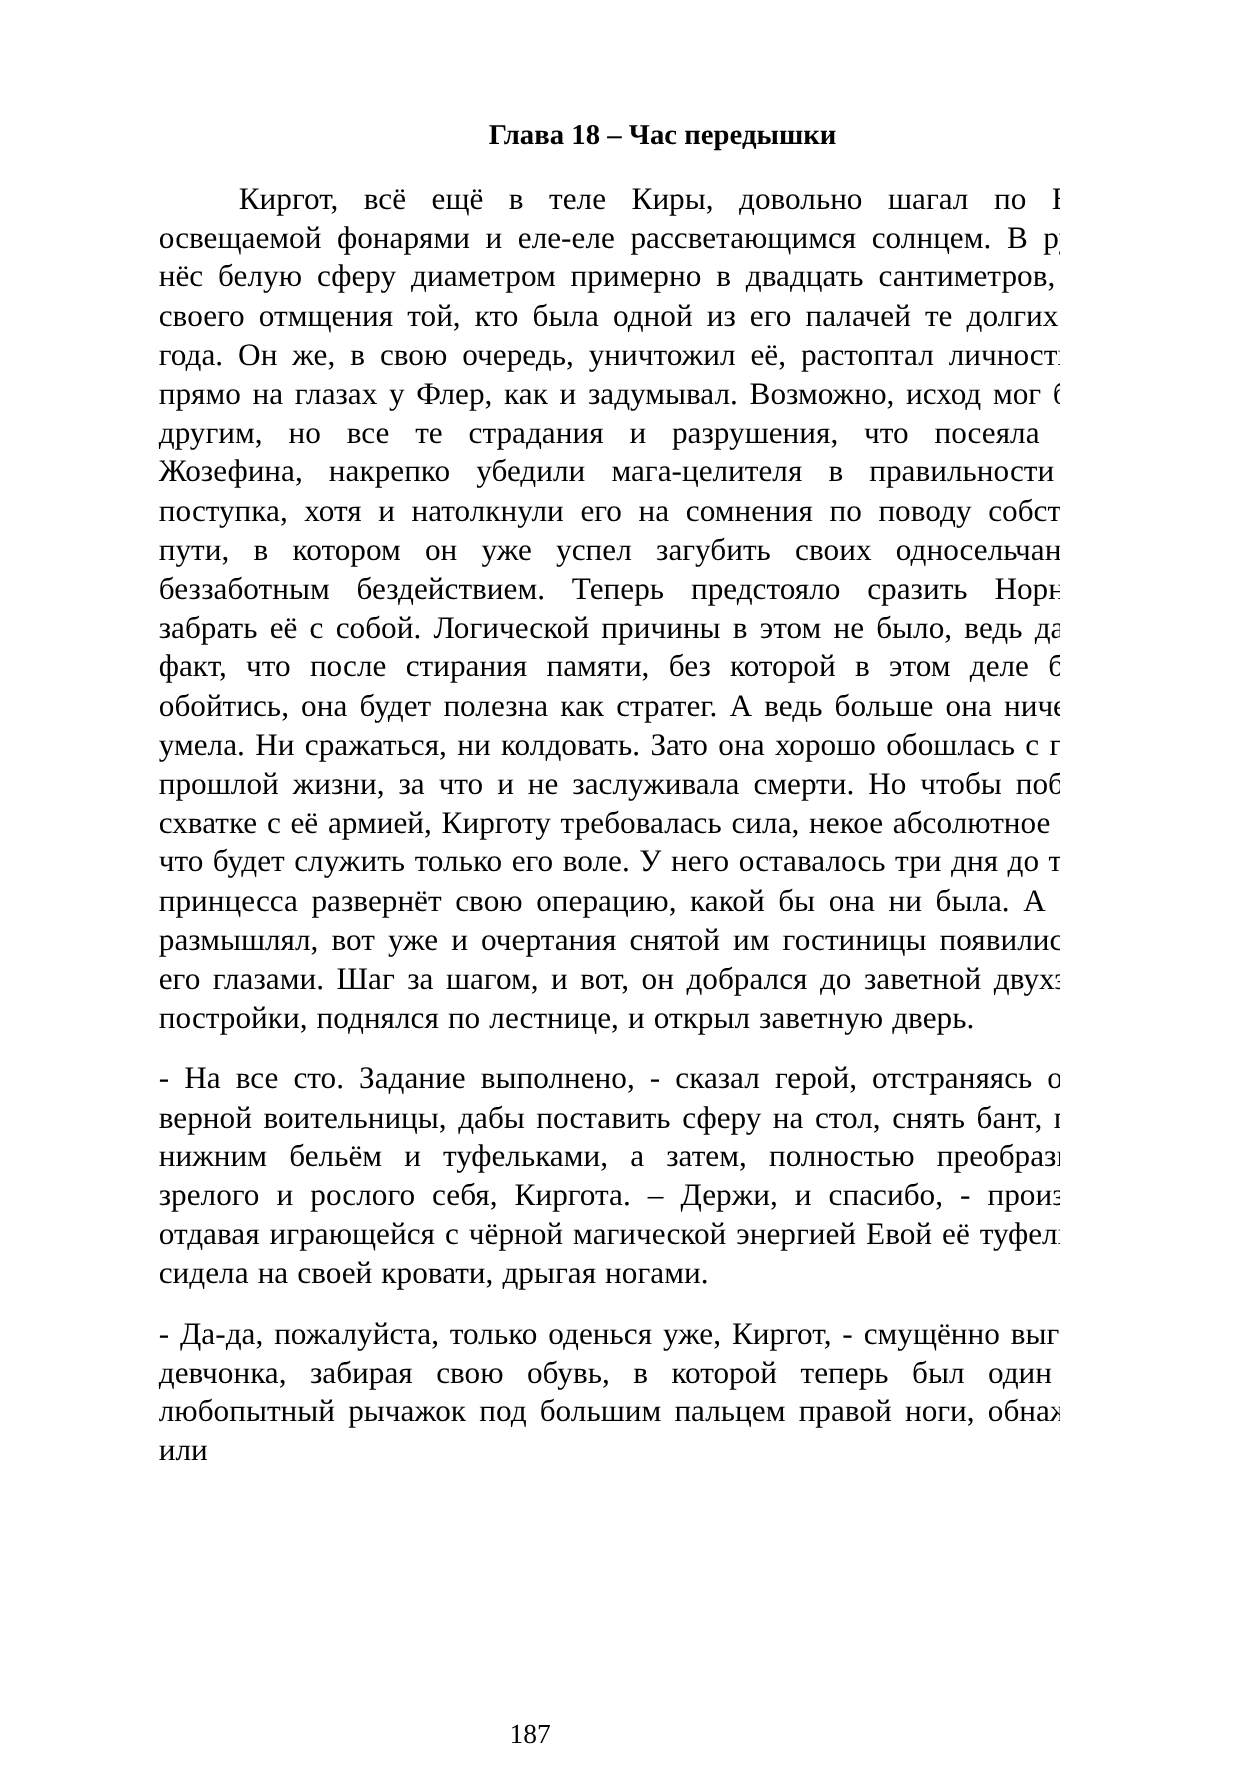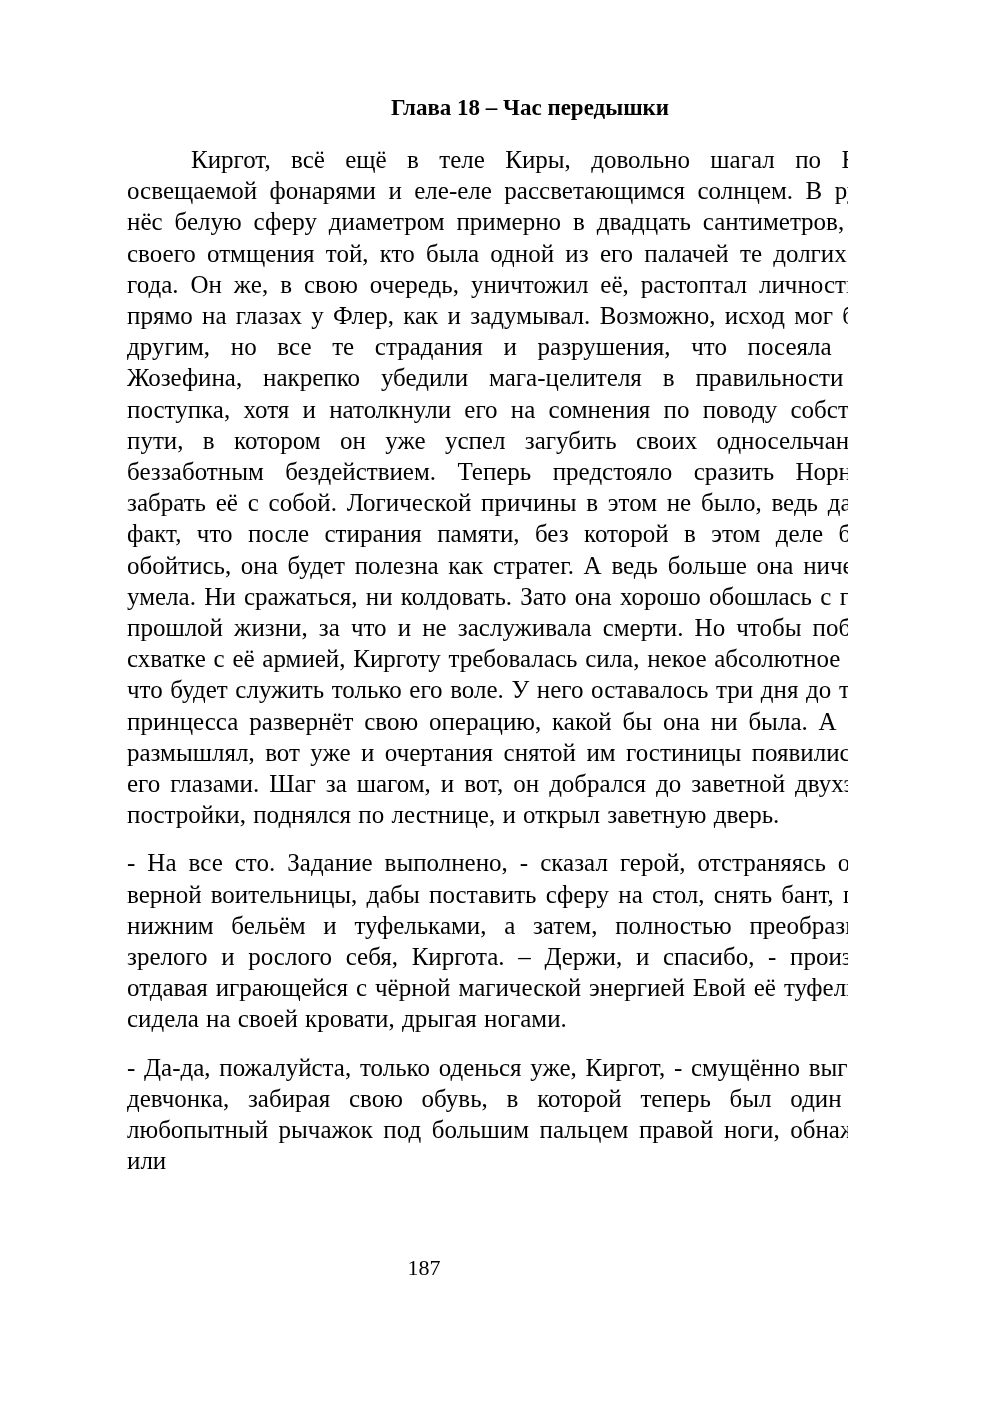--- a/index.html
+++ b/index.html
@@ -39,21 +39,21 @@
   .para.first-indent {
     text-indent: 64px;
   }
   .para.continues {
     
     text-align-last: justify;
     margin-bottom: 16px;
   }
   .page-number {
     position: absolute;
-    top: 1252px;
+    top: 1371px;
     left: 0;
     width: 100%;
     text-align: center;
     font-size: 22px;
     line-height: 31px;
   }
 </style>
 </head>
 <body>
 

